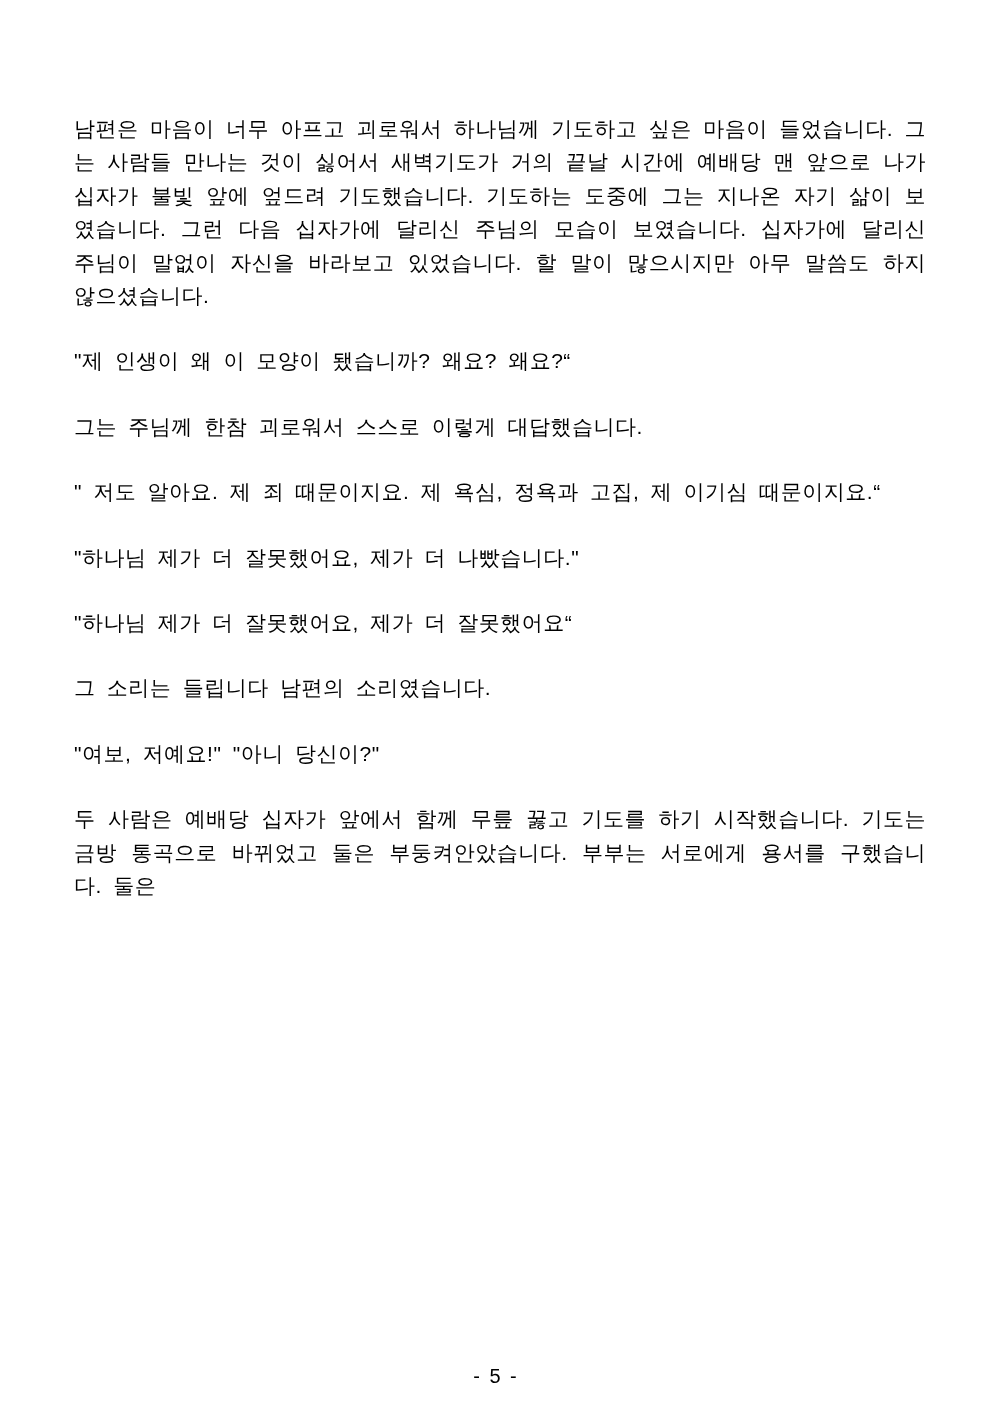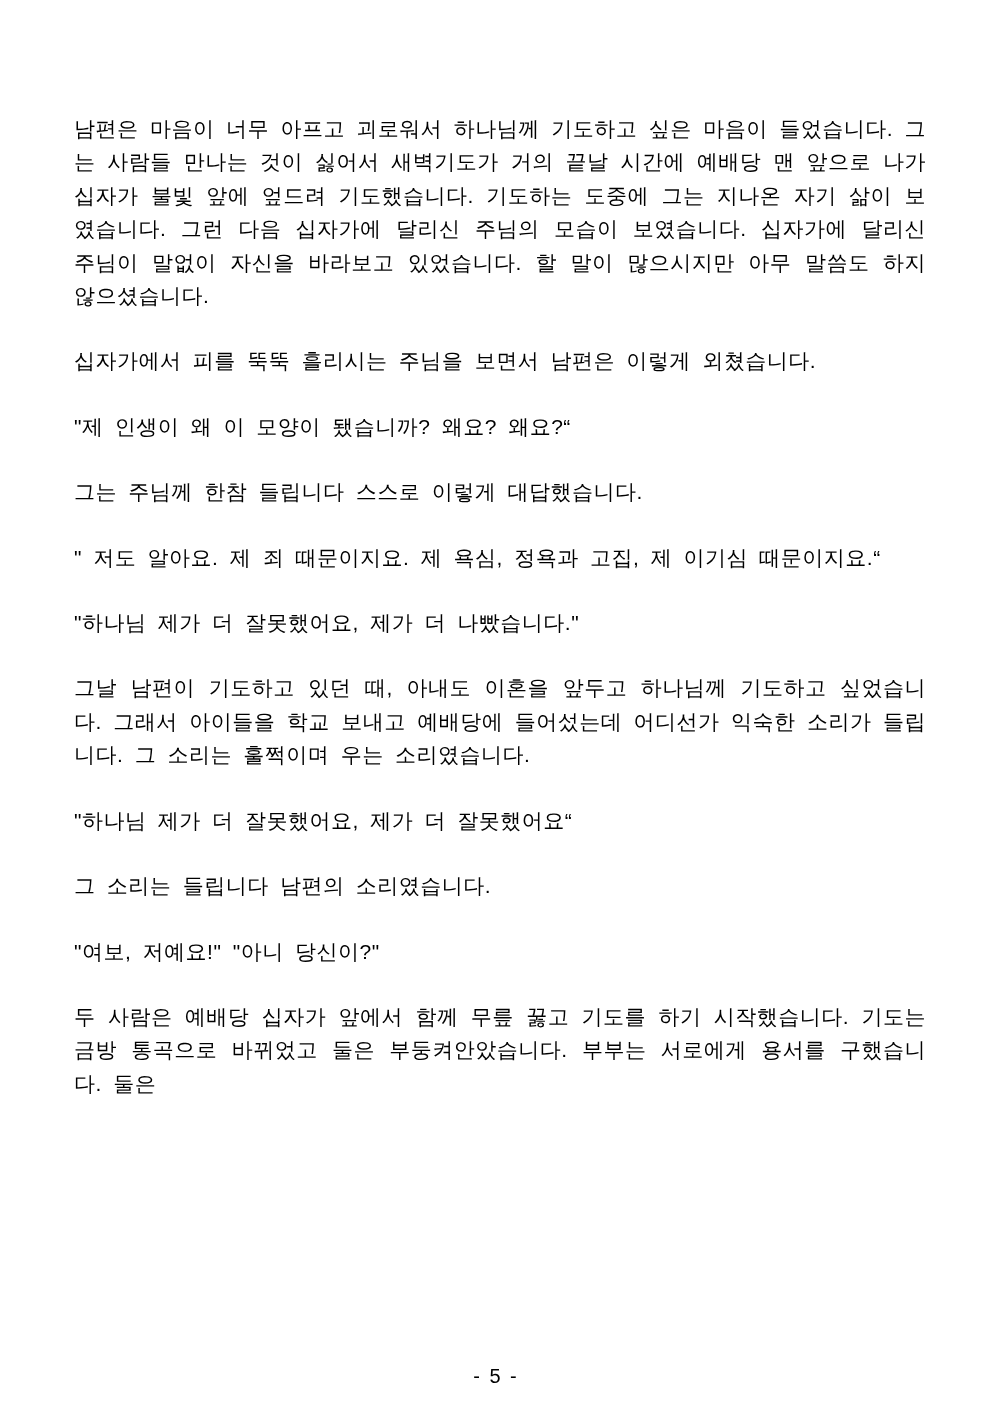--- a/index.html
+++ b/index.html
@@ -53,25 +53,23 @@
     letter-spacing: 2px;
     color: #000000;
   }
 </style>
 </head>
 <body>
 
 <div class="page">
   <div class="content">
     <p class="para">남편은 마음이 너무 아프고 괴로워서 하나님께 기도하고 싶은 마음이 들었습니다. 그는 사람들 만나는 것이 싫어서 새벽기도가 거의 끝날 시간에 예배당 맨 앞으로 나가 십자가 불빛 앞에 엎드려 기도했습니다. 기도하는 도중에 그는 지나온 자기 삶이 보였습니다. 그런 다음 십자가에 달리신 주님의 모습이 보였습니다. 십자가에 달리신 주님이 말없이 자신을 바라보고 있었습니다. 할 말이 많으시지만 아무 말씀도 하지 않으셨습니다.</p>
-    <p class="para">십자가에서 피를 뚝뚝 흘리시는 주님을 보면서 남편은 이렇게 외쳤습니다.</p>
     <p class="para">"제 인생이 왜 이 모양이 됐습니까? 왜요? 왜요?“</p>
-    <p class="para">그는 주님께 한참 들립니다 스스로 이렇게 대답했습니다.</p>
+    <p class="para">그는 주님께 한참 괴로워서 스스로 이렇게 대답했습니다.</p>
     <p class="para">" 저도 알아요. 제 죄 때문이지요. 제 욕심, 정욕과 고집, 제 이기심 때문이지요.“</p>
     <p class="para">"하나님 제가 더 잘못했어요, 제가 더 나빴습니다."</p>
-    <p class="para">그날 남편이 기도하고 있던 때, 아내도 이혼을 앞두고 하나님께 기도하고 싶었습니다. 그래서 아이들을 학교 보내고 예배당에 들어섰는데 어디선가 익숙한 소리가 들립니다. 그 소리는 훌쩍이며 우는 소리였습니다.</p>
     <p class="para">"하나님 제가 더 잘못했어요, 제가 더 잘못했어요“</p>
     <p class="para">그 소리는 들립니다 남편의 소리였습니다.</p>
     <p class="para">"여보, 저예요!" "아니 당신이?"</p>
     <p class="para">두 사람은 예배당 십자가 앞에서 함께 무릎 꿇고 기도를 하기 시작했습니다. 기도는 금방 통곡으로 바뀌었고 둘은 부둥켜안았습니다. 부부는 서로에게 용서를 구했습니다. 둘은</p>
   </div>
   <div class="page-footer">- 5 -</div>
 </div>
 
 </body></html>

